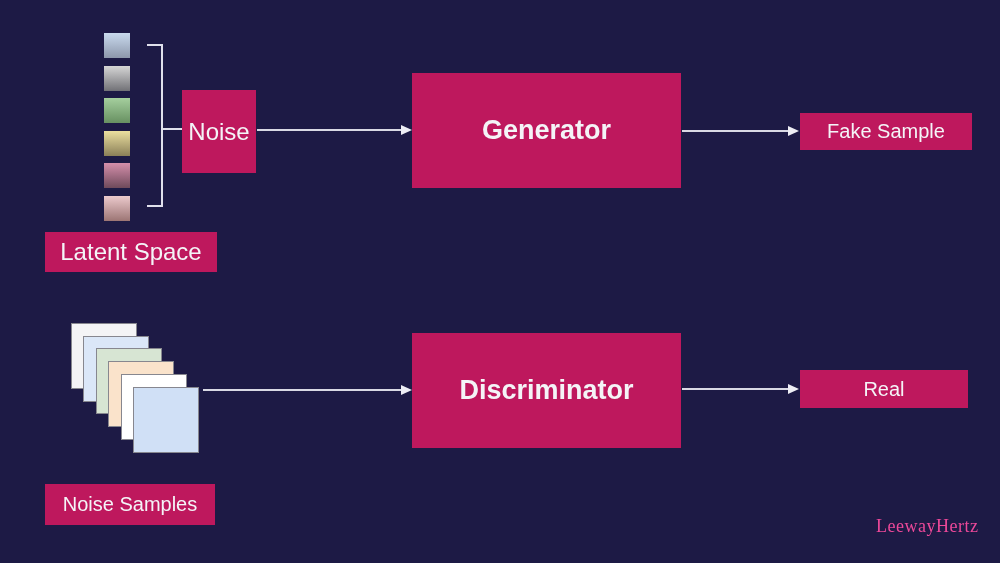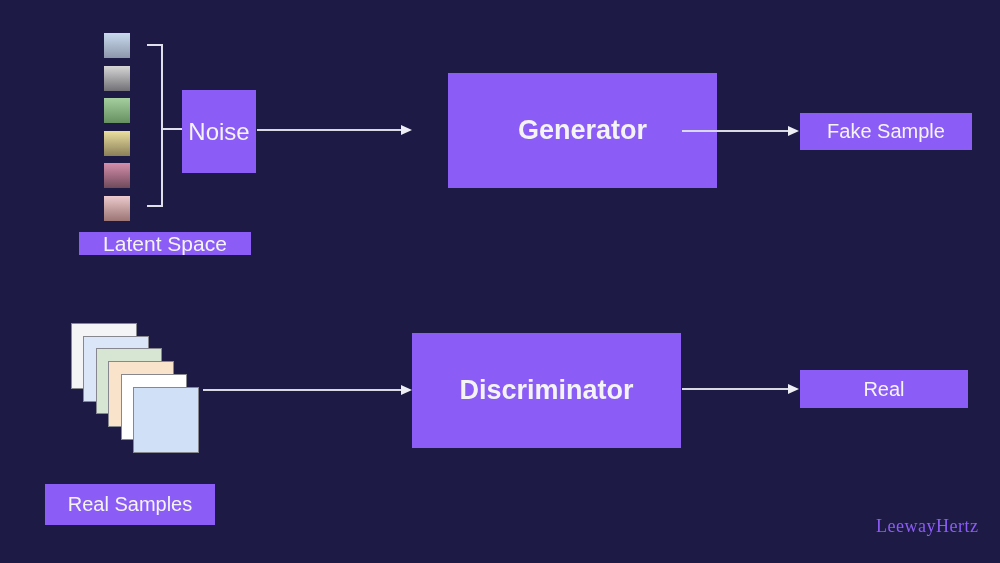--- a/index.html
+++ b/index.html
@@ -12,33 +12,33 @@
     position: relative;
     width: 1000px;
     height: 563px;
     background: #1d1a45;
     overflow: hidden;
   }
 
   
   .box {
     position: absolute;
-    background: #8b5cf6;
+    background: #be185d;
     color: #f4f4f7;
     display: flex;
     align-items: center;
     justify-content: center;
     box-sizing: border-box;
   }
   .box-noise        { left: 182px; top:  90px; width:  74px; height: 83px; font-size: 24px; font-weight: 400; }
-  .box-generator    { left: 412px; top:  73px; width: 269px; height: 115px; font-size: 27px; font-weight: 700; margin-left: 36px; }
+  .box-generator    { left: 412px; top:  73px; width: 269px; height: 115px; font-size: 27px; font-weight: 700; }
   .box-discriminator{ left: 412px; top: 333px; width: 269px; height: 115px; font-size: 27px; font-weight: 700; }
   .box-fake-sample  { left: 800px; top: 113px; width: 172px; height: 37px; font-size: 20px; }
   .box-real         { left: 800px; top: 370px; width: 168px; height: 38px; font-size: 20px; }
-  .box-latent-label { left:  45px; top: 232px; width: 172px; height: 23px; font-size: 21px; margin-left: 34px; }
+  .box-latent-label { left:  45px; top: 232px; width: 172px; height: 40px; font-size: 24px; }
   .box-real-label   { left:  45px; top: 484px; width: 170px; height: 41px; font-size: 20px; }
 
   
   .latent-col {
     position: absolute;
     left: 104px;
     top: 33px;
     display: flex;
     flex-direction: column;
     gap: 7.5px;
@@ -108,21 +108,21 @@
     border: 1px solid #87878f;
     box-sizing: border-box;
   }
 
   .watermark {
     position: absolute;
     left: 876px;
     top: 516px;
     font-family: "Liberation Serif", serif;
     font-size: 18px;
-    color: #8b5cf6;
+    color: #ec4899;
     letter-spacing: 0.5px;
   }
 </style>
 </head>
 <body>
 
 <div class="stage">
 
   <div class="latent-col" id="latent-col">
       <div class="latent-square" style="background: linear-gradient(rgb(201, 218, 238), rgb(141, 151, 171));"></div>
@@ -183,18 +183,18 @@
   <div class="arrow arrow-discriminator-real">
     <div class="shaft"></div>
     <div class="head"></div>
   </div>
 
   <div class="box box-real">
     <span>Real</span>
   </div>
 
   <div class="box box-real-label">
-    <span>Real Samples</span>
+    <span>Noise Samples</span>
   </div>
 
   <div class="watermark">LeewayHertz</div>
 
 </div>
 
 </body></html>

